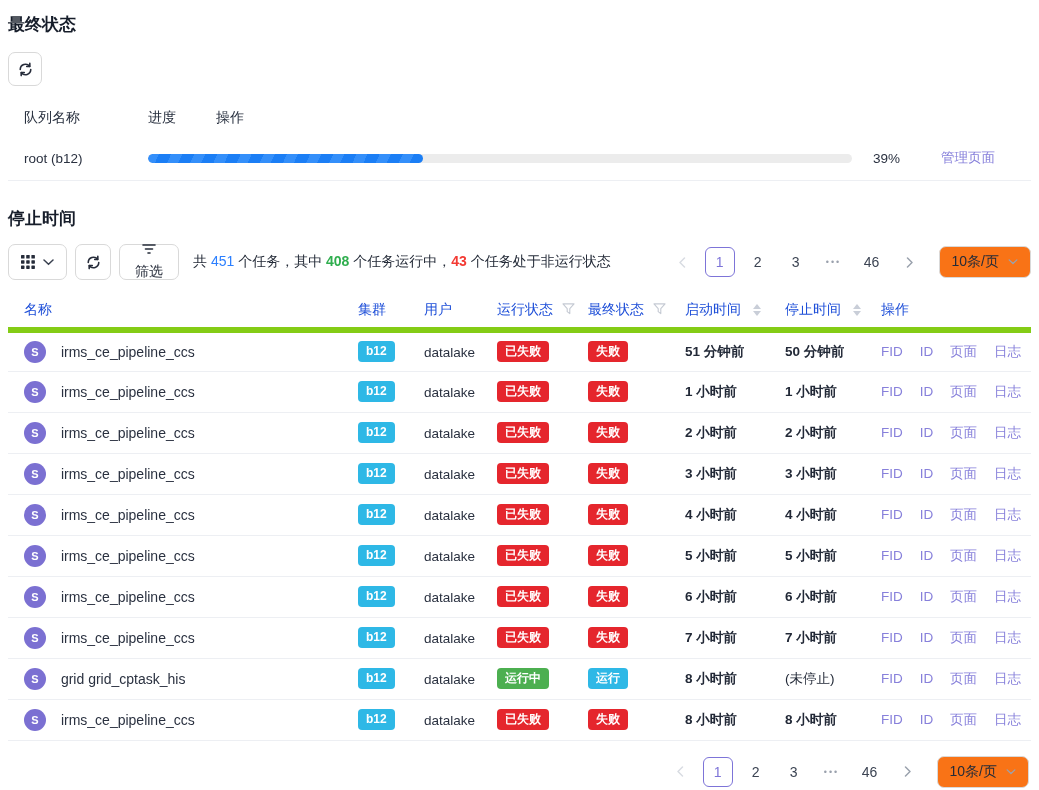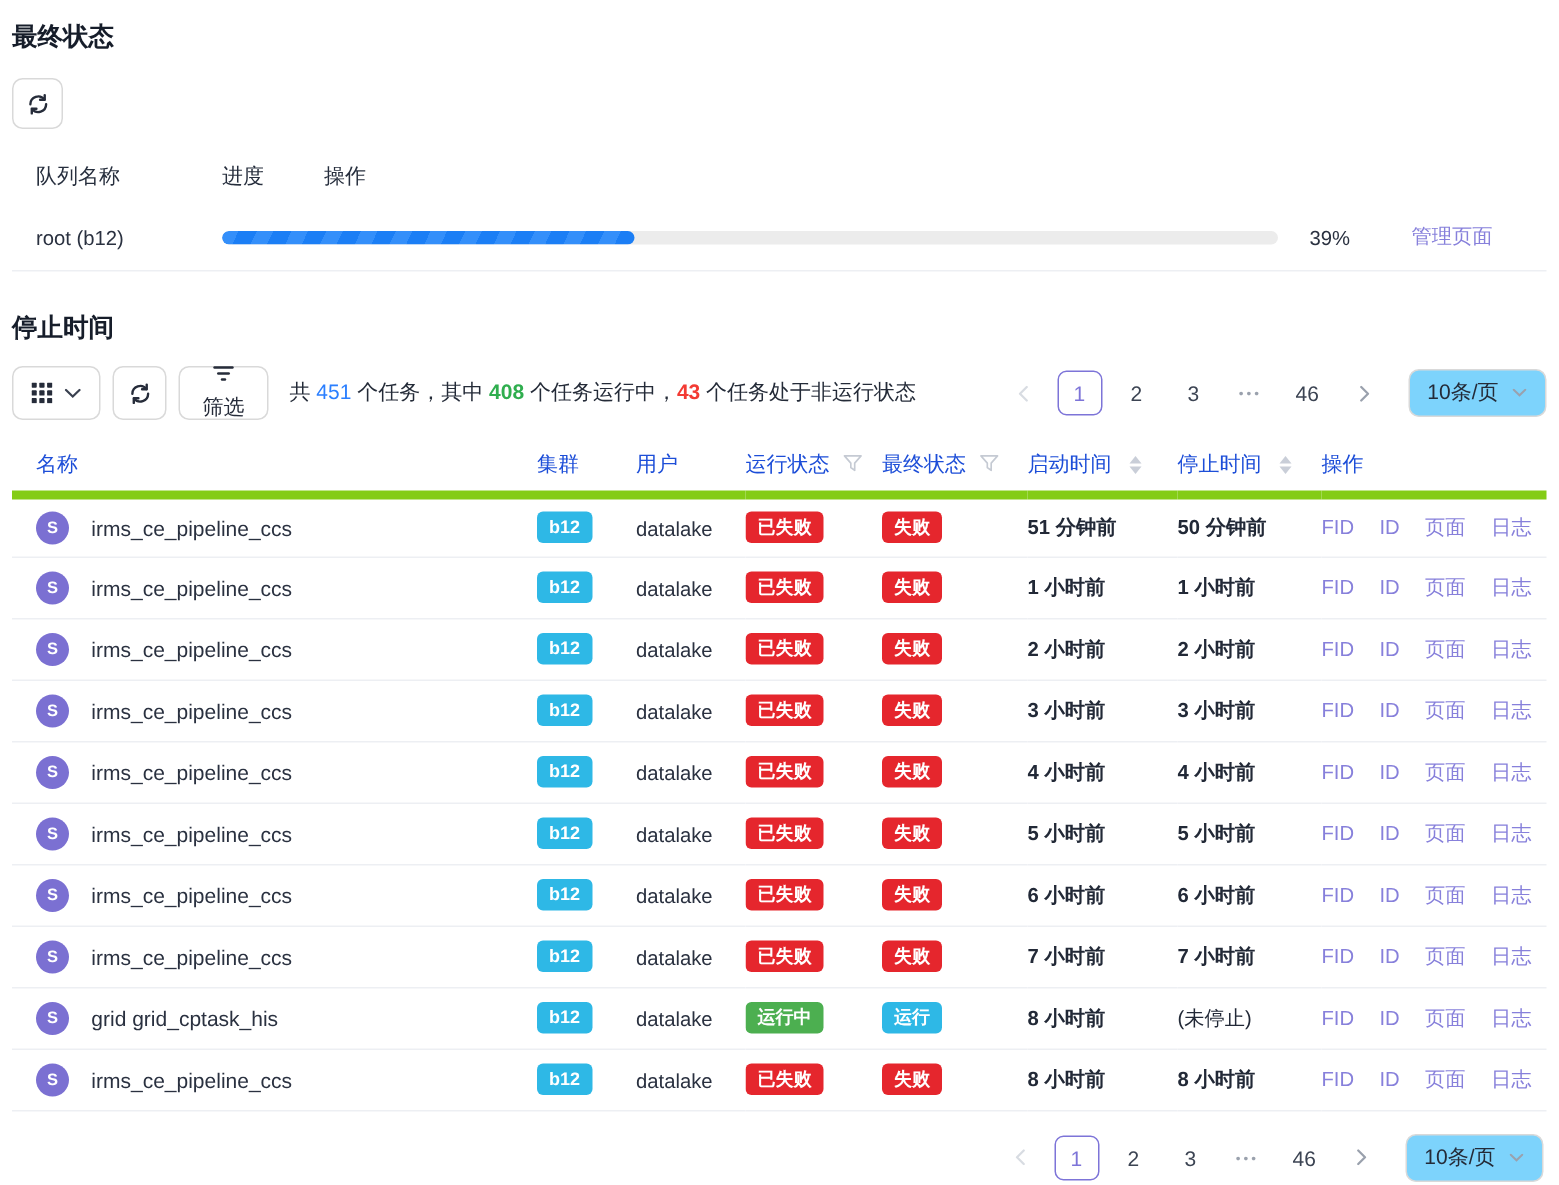--- a/index.html
+++ b/index.html
@@ -54,21 +54,21 @@
     min-width:30px; height:30px; display:inline-flex; align-items:center; justify-content:center;
     margin:0 4px; color:#3c4453; cursor:pointer; border-radius:6px; font-size:14px;
   }
   .pg-item.active { border:1px solid #7d74d8; color:#7d74d8; }
   .pg-arrow { color:#9aa1ad; }
   .pg-arrow.disabled { color:#d8dce2; cursor:default; }
   .pg-ellipsis { color:#9aa1ad; font-size:9px; letter-spacing:2px; cursor:pointer; }
   .page-size {
     display:inline-flex; align-items:center; gap:9px; margin-left:10px;
     height:32px; padding:0 12px; border:1px solid #d9d9d9; border-radius:7px;
-    color:#242b38; cursor:pointer; background:#7dd3fc;
+    color:#242b38; cursor:pointer; background:#f97316;
   }
   .bottom-pager { display:flex; justify-content:flex-end; align-items:center; margin-top:15px; padding-right:2px; }
 
   
   table.tasks { width:1023px; border-collapse:collapse; table-layout:fixed; margin-top:13px; }
   .tasks th {
     text-align:left; font-weight:500; color:#1d4ed8; font-size:14px;
     height:37px; padding:0; border-bottom:6px solid #84cc16; white-space:nowrap;
   }
   .tasks td { height:41px; padding:0; border-bottom:1px solid #edeff3; white-space:nowrap; overflow:hidden; }

